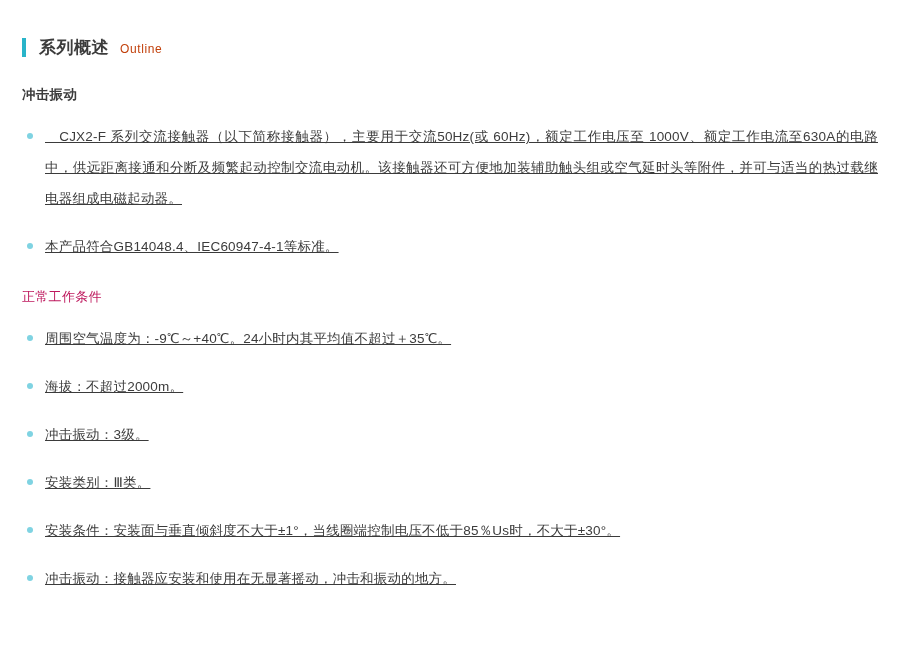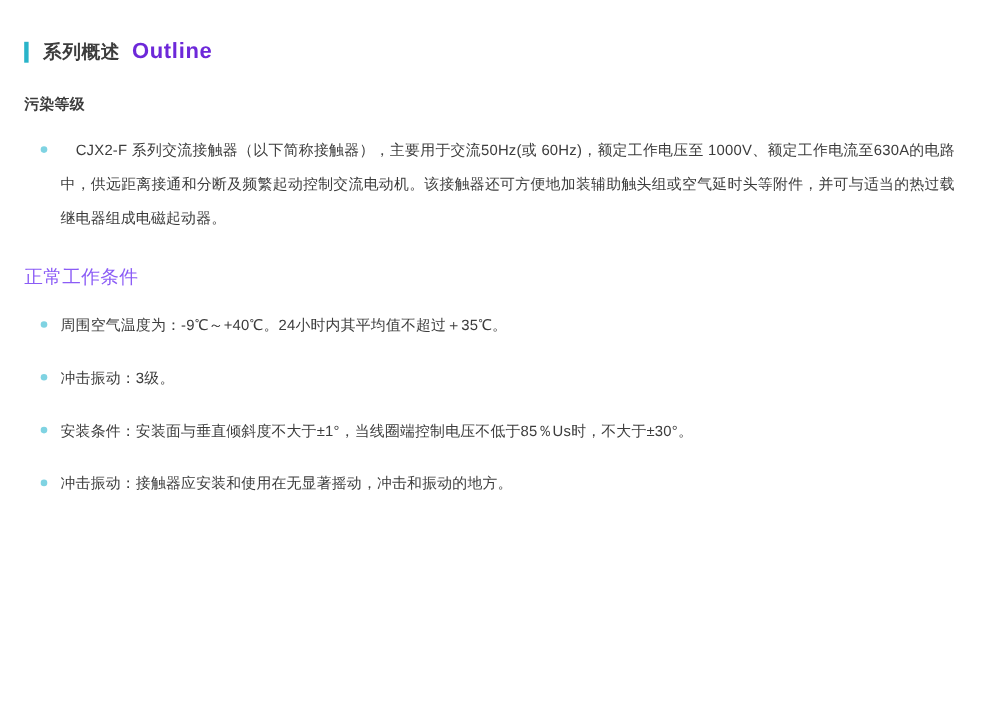--- a/index.html
+++ b/index.html
@@ -37,47 +37,48 @@
     margin-right: 2px;
     flex: 0 0 auto;
   }
   .header-title-cn {
     font-size: 17px;
     font-weight: bold;
     color: #3c3c3c;
     letter-spacing: 0.5px;
   }
   .header-title-en {
-    font-size: 20px;
-    color: #6d28d9;
+    font-size: 12px;
+    color: #c2410c;
     letter-spacing: 0.6px;
-    font-weight: bold;
+    font-weight: normal;
   }
 
   
   .sub-heading {
     font-size: 13.5px;
     font-weight: bold;
     color: #3c3c3c;
     margin: 27px 0 0 0;
     letter-spacing: 0.3px;
   }
   .plain-heading {
-    font-size: 17px;
-    color: #8b5cf6;
+    font-size: 13px;
+    color: #be185d;
     margin: 26px 0 0 0;
     letter-spacing: 0.3px;
     font-weight: normal;
   }
 
   
   .bullet-list {
-    margin: 10px;
+    margin: 0;
     padding: 0;
     list-style: none;
+    text-decoration: underline;
   }
   .bullet-item {
     position: relative;
     padding-left: 23px;
     margin-top: 17px;
     font-size: 13.5px;
     line-height: 31px;
     color: #3c3c3c;
     letter-spacing: 0.2px;
     text-align: justify;
@@ -100,39 +101,51 @@
 
 <div class="page">
 
   <div class="section-header">
     <span class="header-bar"></span>
     <span class="header-title-cn">系列概述</span>
     <span class="header-title-en">Outline</span>
   </div>
 
   <div>
-    <div class="sub-heading">污染等级</div>
+    <div class="sub-heading">冲击振动</div>
     <ul class="bullet-list">
       <li class="bullet-item">
         <span class="dot"></span>
         <span class="bullet-text">　CJX2-F 系列交流接触器（以下简称接触器），主要用于交流50Hz(或 60Hz)，额定工作电压至 1000V、额定工作电流至630A的电路中，供远距离接通和分断及频繁起动控制交流电动机。该接触器还可方便地加装辅助触头组或空气延时头等附件，并可与适当的热过载继电器组成电磁起动器。</span>
+      </li>
+      <li class="bullet-item">
+        <span class="dot"></span>
+        <span class="bullet-text">本产品符合GB14048.4、IEC60947-4-1等标准。</span>
       </li>
     </ul>
   </div>
 
   <div>
     <div class="plain-heading">正常工作条件</div>
     <ul class="bullet-list">
       <li class="bullet-item">
         <span class="dot"></span>
         <span class="bullet-text">周围空气温度为：-9℃～+40℃。24小时内其平均值不超过＋35℃。</span>
       </li>
       <li class="bullet-item">
         <span class="dot"></span>
+        <span class="bullet-text">海拔：不超过2000m。</span>
+      </li>
+      <li class="bullet-item">
+        <span class="dot"></span>
         <span class="bullet-text">冲击振动：3级。</span>
+      </li>
+      <li class="bullet-item">
+        <span class="dot"></span>
+        <span class="bullet-text">安装类别：Ⅲ类。</span>
       </li>
       <li class="bullet-item">
         <span class="dot"></span>
         <span class="bullet-text">安装条件：安装面与垂直倾斜度不大于±1°，当线圈端控制电压不低于85％Us时，不大于±30°。</span>
       </li>
       <li class="bullet-item">
         <span class="dot"></span>
         <span class="bullet-text">冲击振动：接触器应安装和使用在无显著摇动，冲击和振动的地方。</span>
       </li>
 

